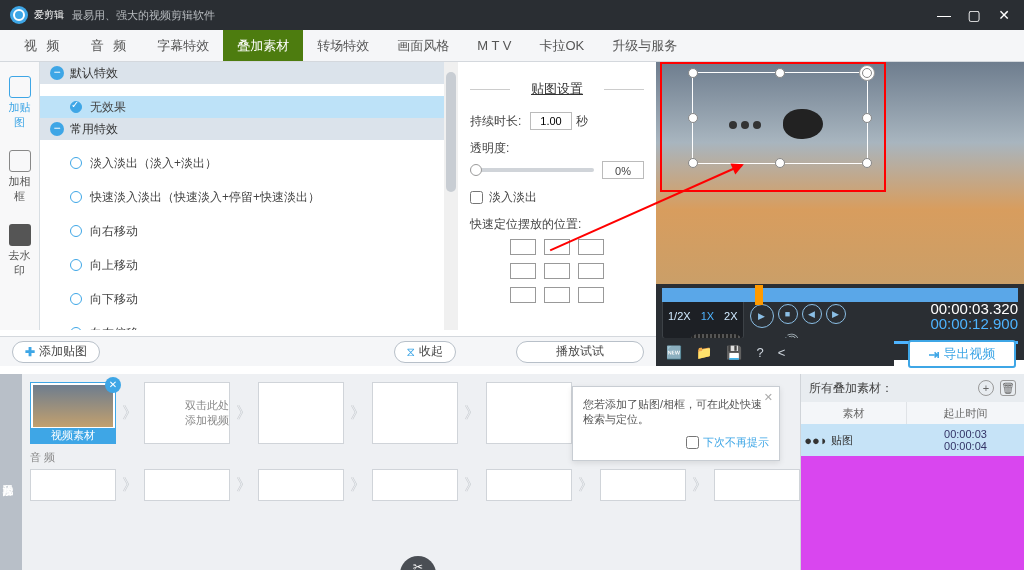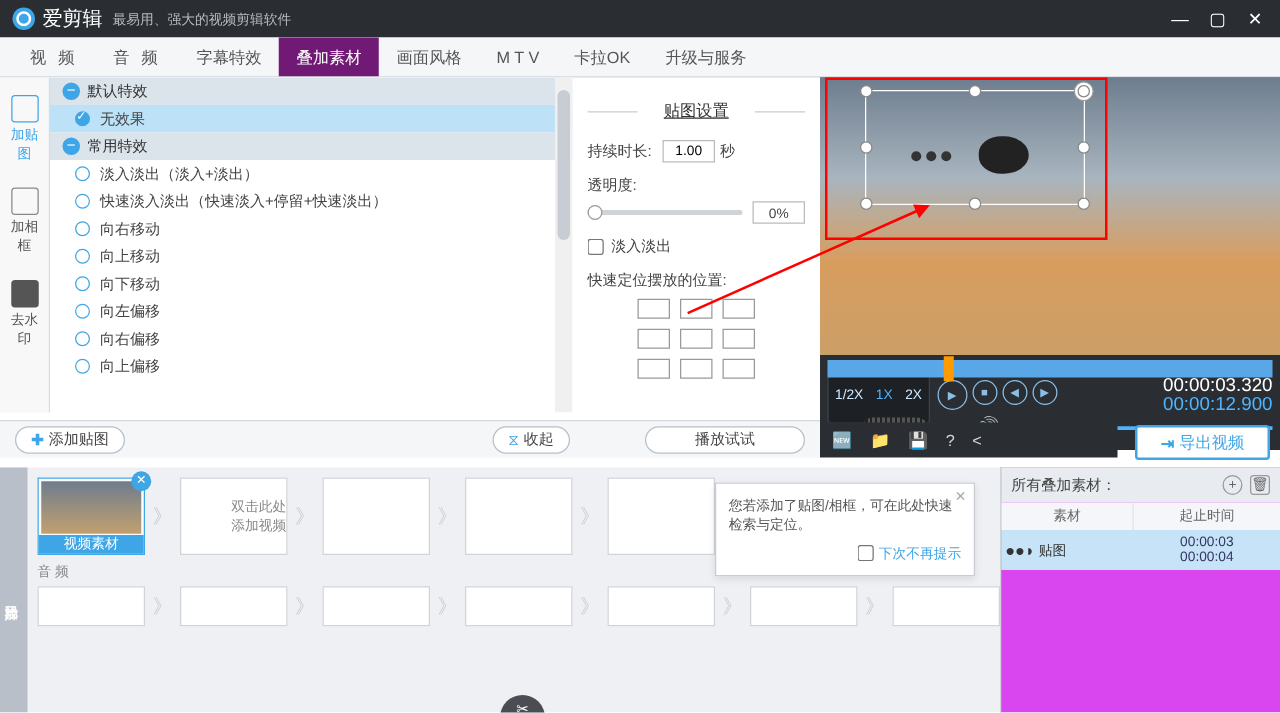--- a/index.html
+++ b/index.html
@@ -1,42 +1,42 @@
 <!DOCTYPE html>
 <html><head>
 <meta charset="utf-8">
 <style>
 * { margin: 0; padding: 0; box-sizing: border-box; font-family: "Microsoft YaHei", sans-serif; }
 body { width: 1024px; height: 570px; background: #fff; overflow: hidden; position: relative; }
 
 .titlebar { height: 30px; background: #2a2e33; color: #fff; display: flex; align-items: center; padding: 0 10px; }
 .titlebar .logo { width: 18px; height: 18px; background: #3ea6e6; border-radius: 50%; margin-right: 6px; display: flex; align-items: center; justify-content: center; }
 .titlebar .logo::before { content: ""; width: 8px; height: 8px; border: 2px solid #fff; border-radius: 50%; }
-.titlebar .app { font-size: 16px; margin-right: 8px; }
+.titlebar .app { font-size: 10px; margin-right: 8px; }
 .titlebar .sub { font-size: 11px; color: #b8bcc0; }
 .titlebar .spacer { flex: 1; }
 .titlebar .wbtn { width: 20px; height: 20px; margin-left: 10px; color: #fff; display: flex; align-items: center; justify-content: center; cursor: pointer; font-size: 14px; }
 
 .tabs { height: 32px; background: #f5f6f8; display: flex; align-items: stretch; border-bottom: 1px solid #d4d8dd; padding-left: 10px; }
 .tab { padding: 0 14px; font-size: 13px; color: #555; display: flex; align-items: center; cursor: pointer; letter-spacing: 3px; }
-.tab.active { background: #701a75; color: #fff; letter-spacing: 0; }
+.tab.active { background: #4d7c0f; color: #fff; letter-spacing: 0; }
 .tab.mtv, .tab.okk, .tab.svc { letter-spacing: 0; }
 
 .main { position: absolute; top: 62px; left: 0; right: 0; height: 268px; display: flex; }
 .sidebar { width: 40px; background: #f8f8f9; border-right: 1px solid #d8dee3; display: flex; flex-direction: column; align-items: center; padding-top: 8px; }
 .side-item { width: 32px; padding: 6px 0; text-align: center; font-size: 11px; color: #555; cursor: pointer; margin-bottom: 8px; }
 .side-item .ic { width: 22px; height: 22px; margin: 0 auto 2px; border: 1.5px solid #888; border-radius: 3px; }
 .side-item.active .ic { border-color: #3ea6e6; }
 .side-item.active { color: #3ea6e6; }
 
 .effects { width: 418px; background: #fff; overflow: hidden; }
 .eff-list { height: 100%; overflow-y: auto; }
 .group-hd { background: #dbe3eb; height: 22px; font-size: 12px; display: flex; align-items: center; padding-left: 10px; color: #333; cursor: pointer; }
 .group-hd .minus { width: 14px; height: 14px; background: #3ea6e6; border-radius: 50%; color: #fff; text-align: center; line-height: 12px; margin-right: 6px; font-size: 12px; }
-.eff-item { height: 22px; font-size: 12px; display: flex; align-items: center; padding-left: 20px; color: #444; cursor: pointer; }
+.eff-item { height: 22px; font-size: 12px; display: flex; align-items: center; padding-left: 30px; color: #444; cursor: pointer; margin-top: 12px; }
 .eff-item .radio { width: 12px; height: 12px; border: 1.5px solid #3ea6e6; border-radius: 50%; margin-right: 8px; position: relative; }
 .eff-item.selected { background: #bde2f8; }
 .eff-item.selected .radio::after { content: ""; position: absolute; inset: 2px; background: none; }
 .eff-item.selected .radio { background: #3ea6e6; }
 .eff-item.selected .radio::before { content: "✓"; position: absolute; left: 0; top: -3px; color: #fff; font-size: 10px; }
 .scrollbar { position: absolute; right: 0; top: 0; width: 14px; height: 100%; background: #f0f0f0; }
 .scroll-thumb { position: absolute; left: 2px; top: 10px; width: 10px; height: 120px; background: #c8cdd3; border-radius: 5px; }
 
 .settings { width: 198px; padding: 18px 12px 8px; font-size: 12px; color: #444; }
 .settings-title { text-align: center; font-size: 13px; margin-bottom: 14px; color: #333; position: relative; text-decoration: underline; }
@@ -140,20 +140,21 @@
   <div class="wbtn">—</div>
   <div class="wbtn">▢</div>
   <div class="wbtn">✕</div>
 </div>
 
 <div class="tabs">
   <div class="tab">视 频</div>
   <div class="tab">音 频</div>
   <div class="tab" style="letter-spacing:0">字幕特效</div>
   <div class="tab active" style="letter-spacing:0">叠加素材</div>
+  <div class="tab" style="letter-spacing:0">转场特效</div>
   <div class="tab" style="letter-spacing:0">画面风格</div>
   <div class="tab mtv">M T V</div>
   <div class="tab okk" style="letter-spacing:0">卡拉OK</div>
   <div class="tab svc" style="letter-spacing:0">升级与服务</div>
 </div>
 
 <div class="main">
   <div class="sidebar">
     <div class="side-item active"><div class="ic"></div><span>加贴图</span></div>
     <div class="side-item"><div class="ic"></div><span>加相框</span></div>

